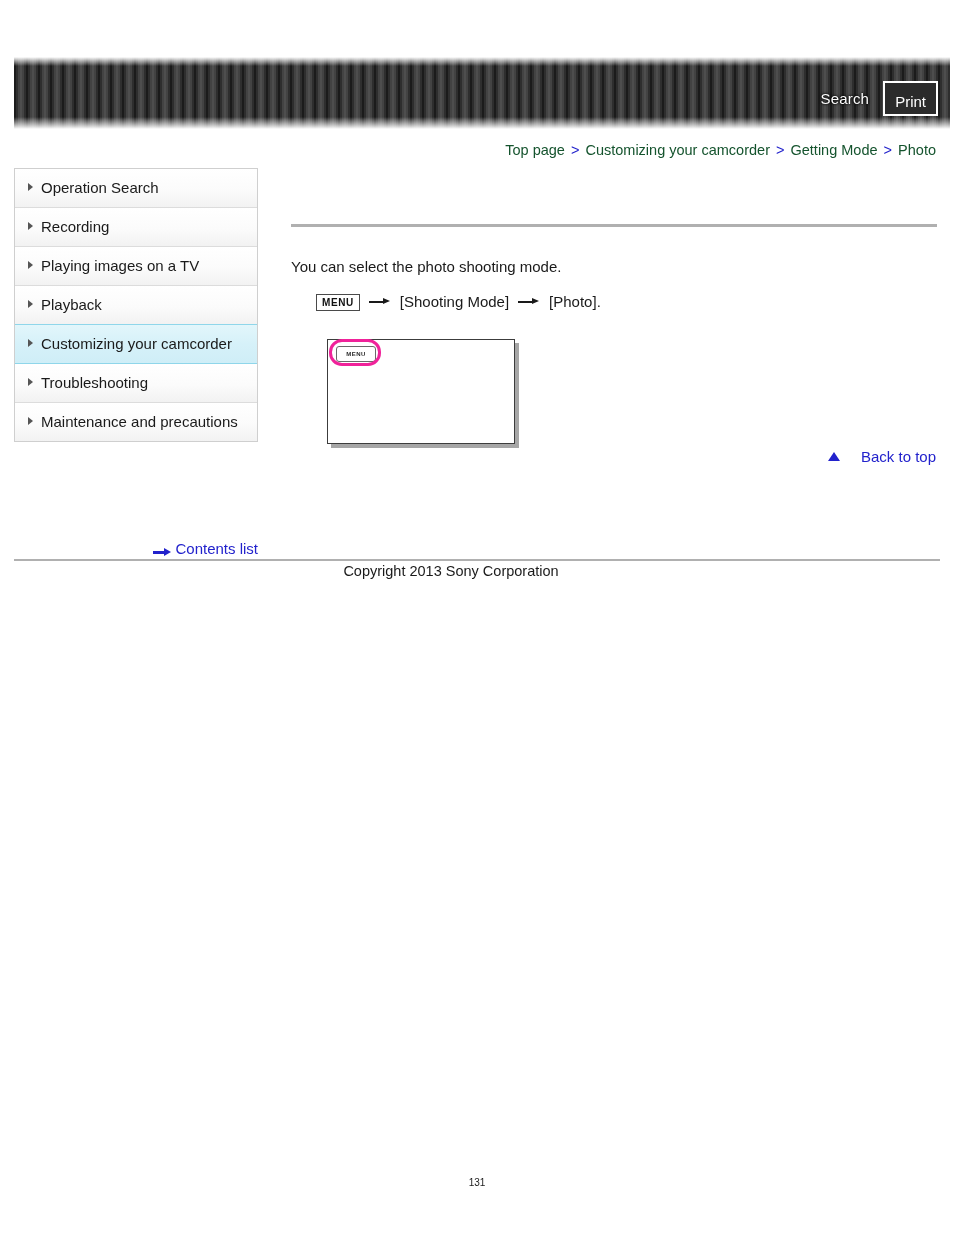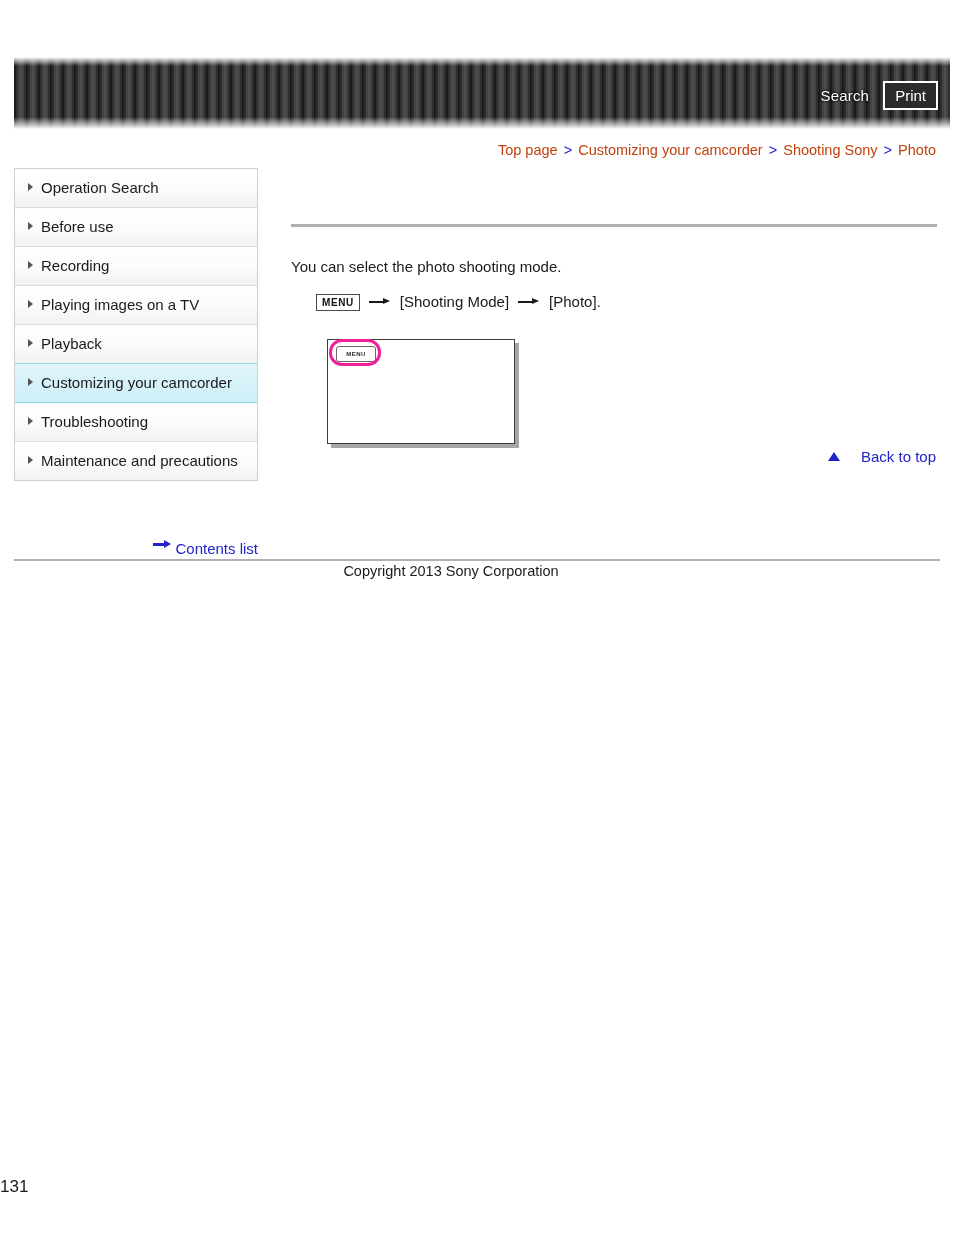--- a/index.html
+++ b/index.html
@@ -53,36 +53,36 @@
     letter-spacing: 0.2px;
     text-shadow: 0 0 3px rgba(0,0,0,0.9), 0 0 2px rgba(0,0,0,0.9);
     cursor: pointer;
     white-space: nowrap;
   }
   .print-button {
     color: #ffffff;
     font-size: 15px;
     border: 2px solid #ffffff;
     background: #2b2b2b;
-    padding: 4px 10px 3px 10px;
+    padding: 10px 10px 3px 10px;
     cursor: pointer;
     white-space: nowrap;
     line-height: 18px;
   }
 
   
   .breadcrumb {
     position: absolute;
     right: 18px;
     top: 142px;
     font-size: 14.5px;
     color: #2222cc;
     white-space: nowrap;
   }
-  .breadcrumb .crumb { color: #c2410c; cursor: pointer; }
+  .breadcrumb .crumb { color: #14532d; cursor: pointer; }
   .breadcrumb .sep { color: #2222cc; padding: 0 2px; }
 
   
   .sidebar {
     position: absolute;
     left: 14px;
     top: 168px;
     width: 244px;
     border: 1px solid #cfcfcf;
     border-bottom: 1px solid #cfcfcf;
@@ -118,21 +118,21 @@
     border-bottom: 1px solid #8fd6ea;
     margin-top: -1px;
   }
 
   .contents-list-row {
     position: absolute;
     left: 14px;
     top: 540px;
     width: 244px;
     display: flex;
-    align-items: flex-start;
+    align-items: flex-end;
     justify-content: flex-end;
     gap: 4px;
   }
   .arrow-icon {
     display: inline-block;
     position: relative;
     width: 18px;
     height: 9px;
   }
   .arrow-icon::before {
@@ -305,52 +305,49 @@
     width: 902px;
     text-align: center;
     font-size: 14.5px;
     color: #1a1a1a;
   }
   .page-number {
     position: absolute;
     left: 0;
     top: 1177px;
     width: 954px;
-    font-size: 17px;
+    text-align: center;
+    font-size: 10px;
     color: #1a1a1a;
   }
 </style>
 </head>
 <body>
 
 <div class="header-banner">
   <div class="header-actions">
     <span class="search-link">Search</span>
     <span class="print-button">Print</span>
   </div>
 </div>
 
 <div class="breadcrumb">
   <span class="crumb">Top page</span>
   <span class="sep">&gt;</span>
   <span class="crumb">Customizing your camcorder</span>
   <span class="sep">&gt;</span>
-  <span class="crumb">Shooting Sony</span>
+  <span class="crumb">Getting Mode</span>
   <span class="sep">&gt;</span>
   <span class="crumb">Photo</span>
 </div>
 
 <nav class="sidebar">
   <div class="nav-item">
     <span class="bullet"></span>
     <span>Operation Search</span>
-  </div>
-  <div class="nav-item">
-    <span class="bullet"></span>
-    <span>Before use</span>
   </div>
   <div class="nav-item">
     <span class="bullet"></span>
     <span>Recording</span>
   </div>
   <div class="nav-item">
     <span class="bullet"></span>
     <span>Playing images on a TV</span>
   </div>
   <div class="nav-item">

